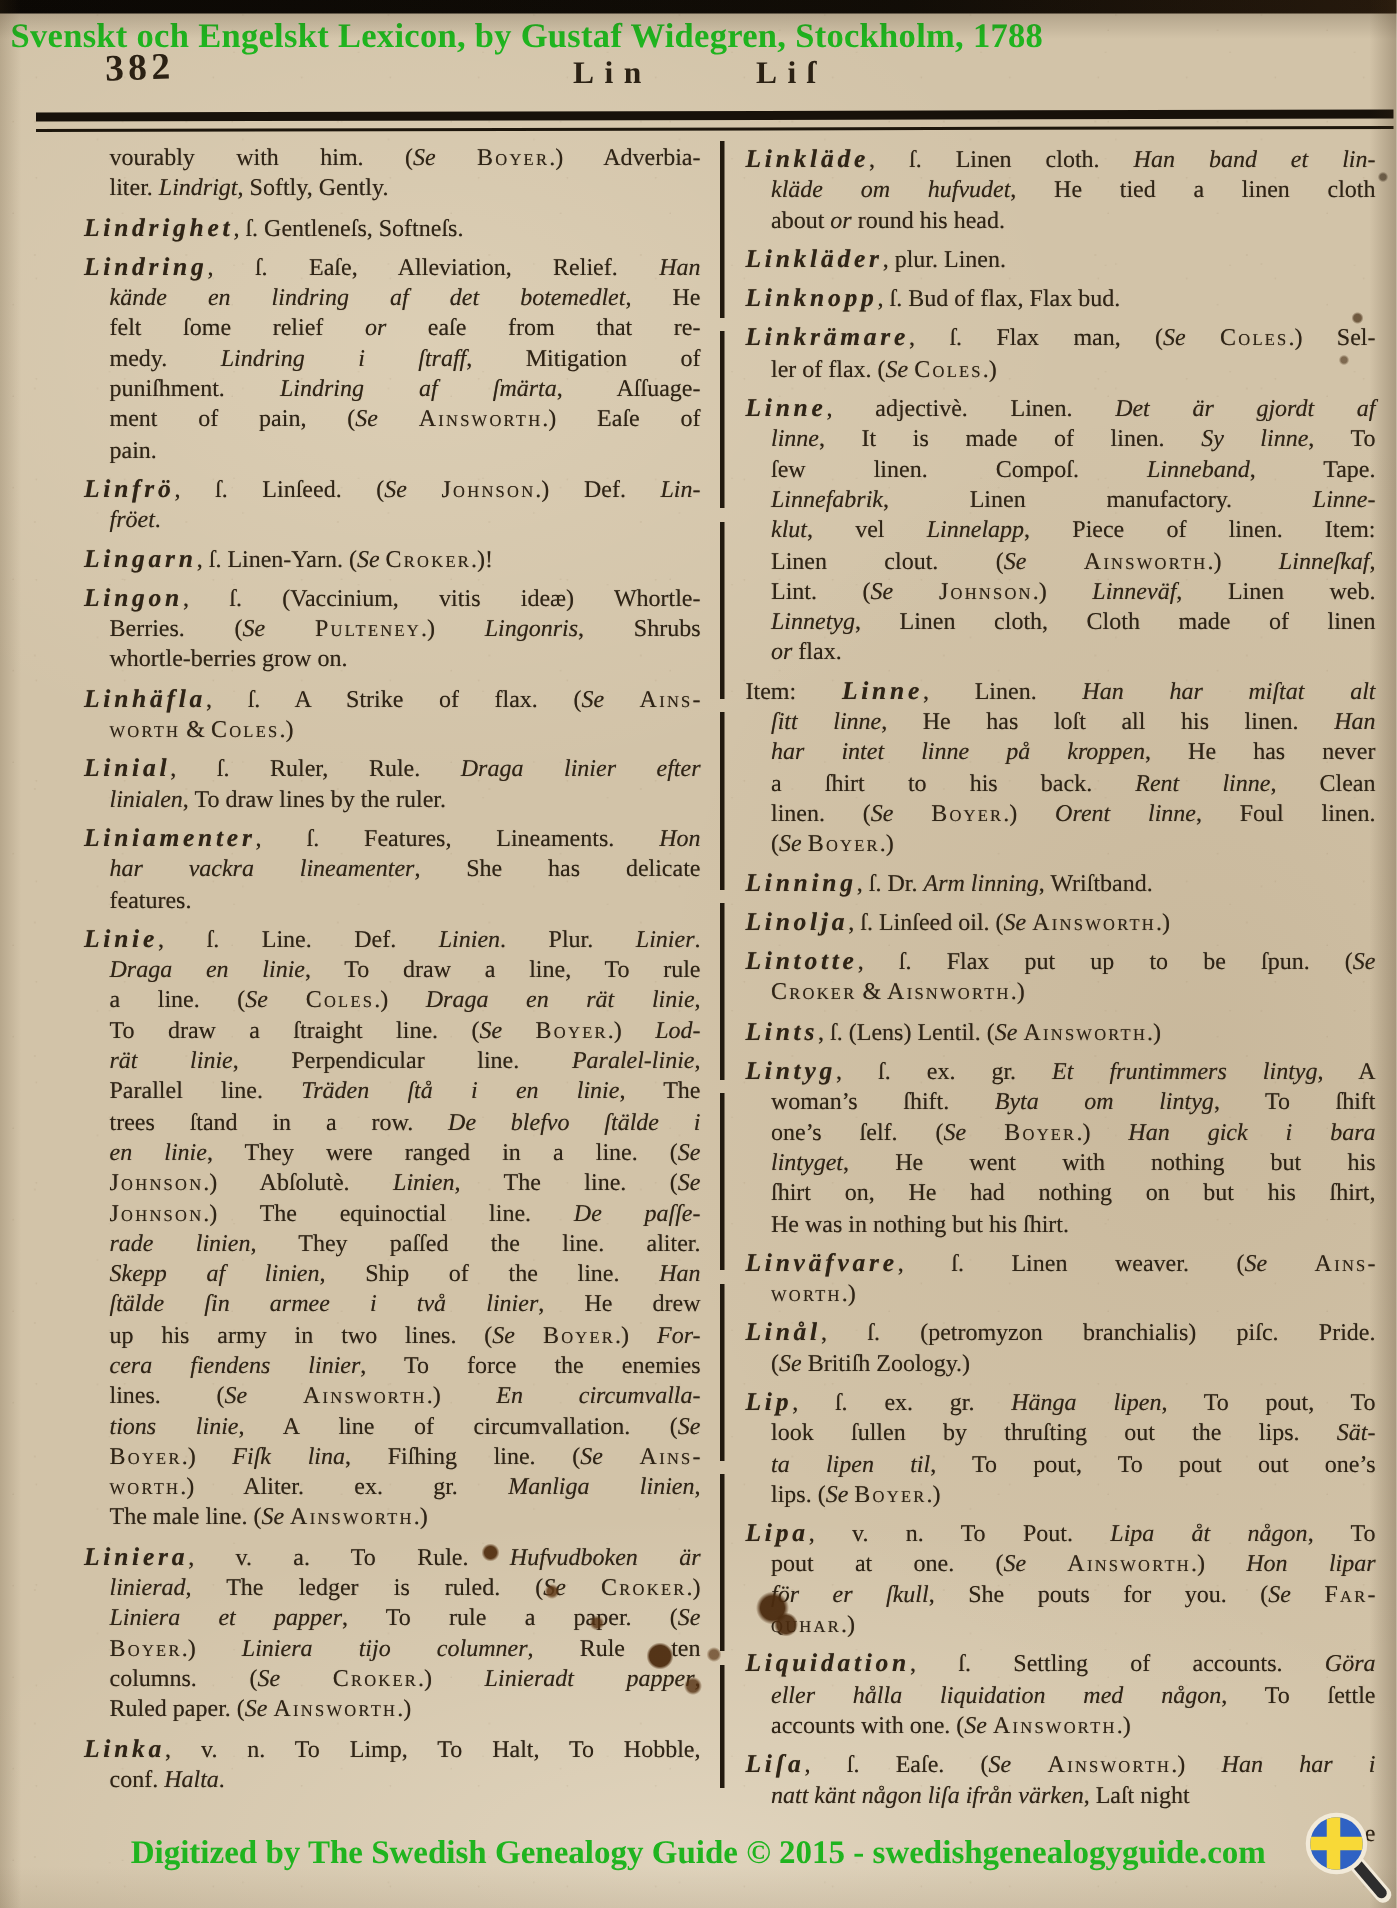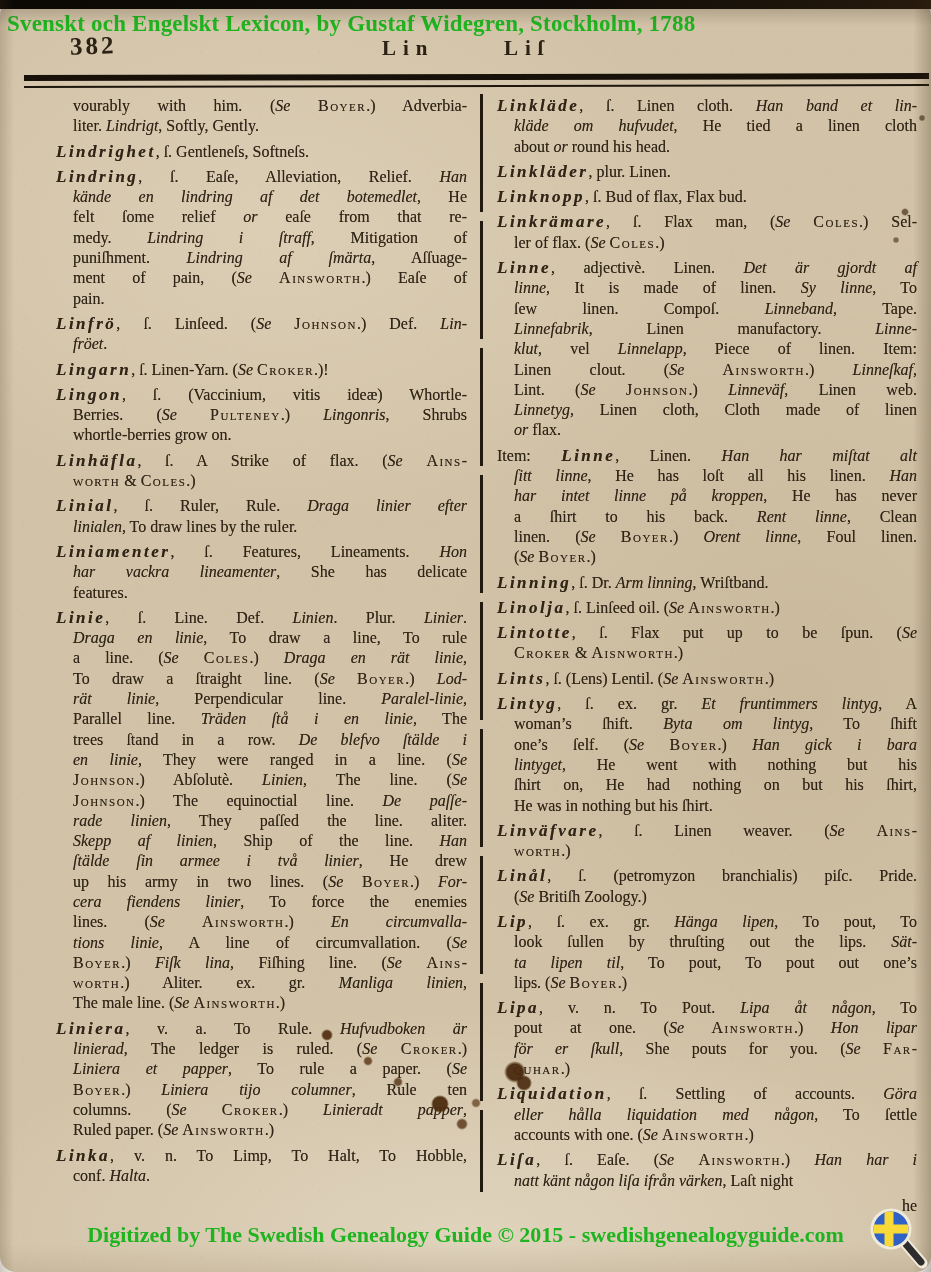--- a/index.html
+++ b/index.html
@@ -2,21 +2,21 @@
 <html><head>
 <meta charset="utf-8">
 <style>
   html,body{margin:0;padding:0;width:931px;height:1272px;overflow:hidden;}
   body{font-family:"Liberation Serif","DejaVu Serif",serif;}
   .page{position:absolute;inset:0;width:931px;height:1272px;
     background:
       radial-gradient(ellipse 620px 420px at 30% 18%, rgba(255,246,226,.22), transparent 70%),
       radial-gradient(ellipse 520px 620px at 86% 55%, rgba(120,90,50,.10), transparent 70%),
       radial-gradient(ellipse 760px 320px at 50% 97%, rgba(255,249,236,.30), transparent 70%),
-      #d2c3a8; border-radius: 16px;}
+      #d2c3a8;}
   
   .page::before{content:"";position:absolute;inset:0;pointer-events:none;opacity:.55;
     background:
       radial-gradient(circle 1px at 12% 33%, rgba(110,85,55,.35), transparent 70%),
       radial-gradient(circle 1px at 67% 12%, rgba(110,85,55,.30), transparent 70%),
       radial-gradient(circle 1.2px at 41% 77%, rgba(120,92,58,.30), transparent 70%),
       radial-gradient(circle 1px at 88% 49%, rgba(110,85,55,.32), transparent 70%),
       radial-gradient(circle 1.3px at 23% 91%, rgba(120,92,58,.28), transparent 70%);
     background-size:73px 61px,97px 83px,59px 67px,83px 71px,101px 89px;}
   .top-edge{position:absolute;left:0;top:0;width:931px;height:9px;

